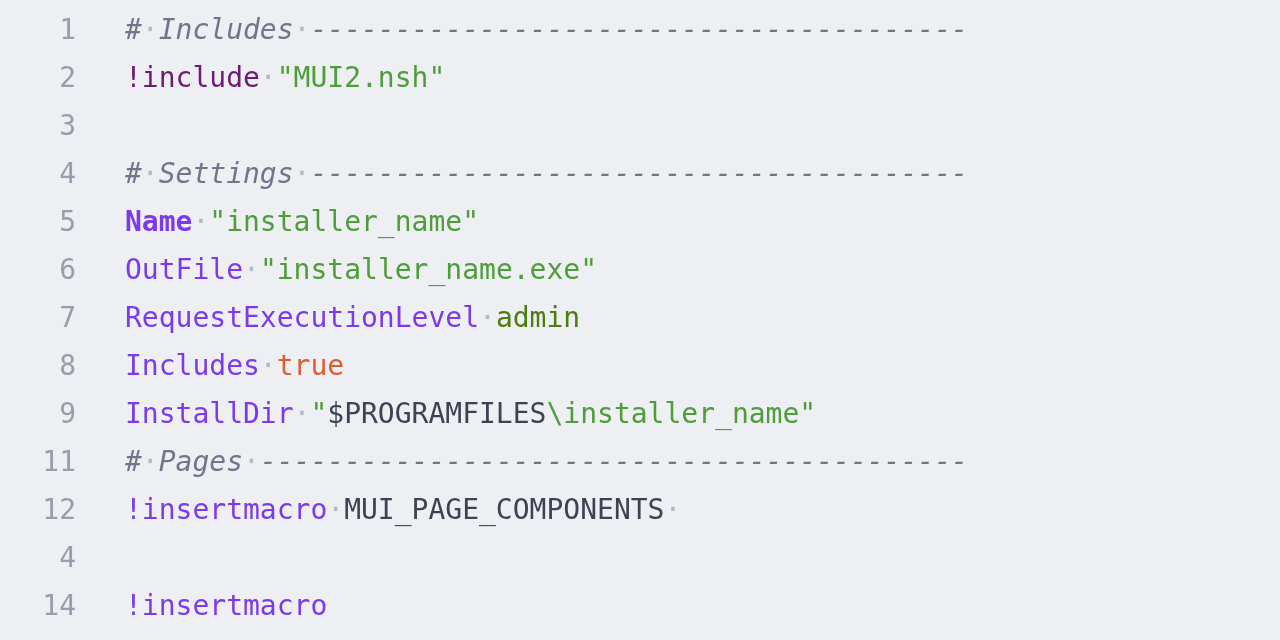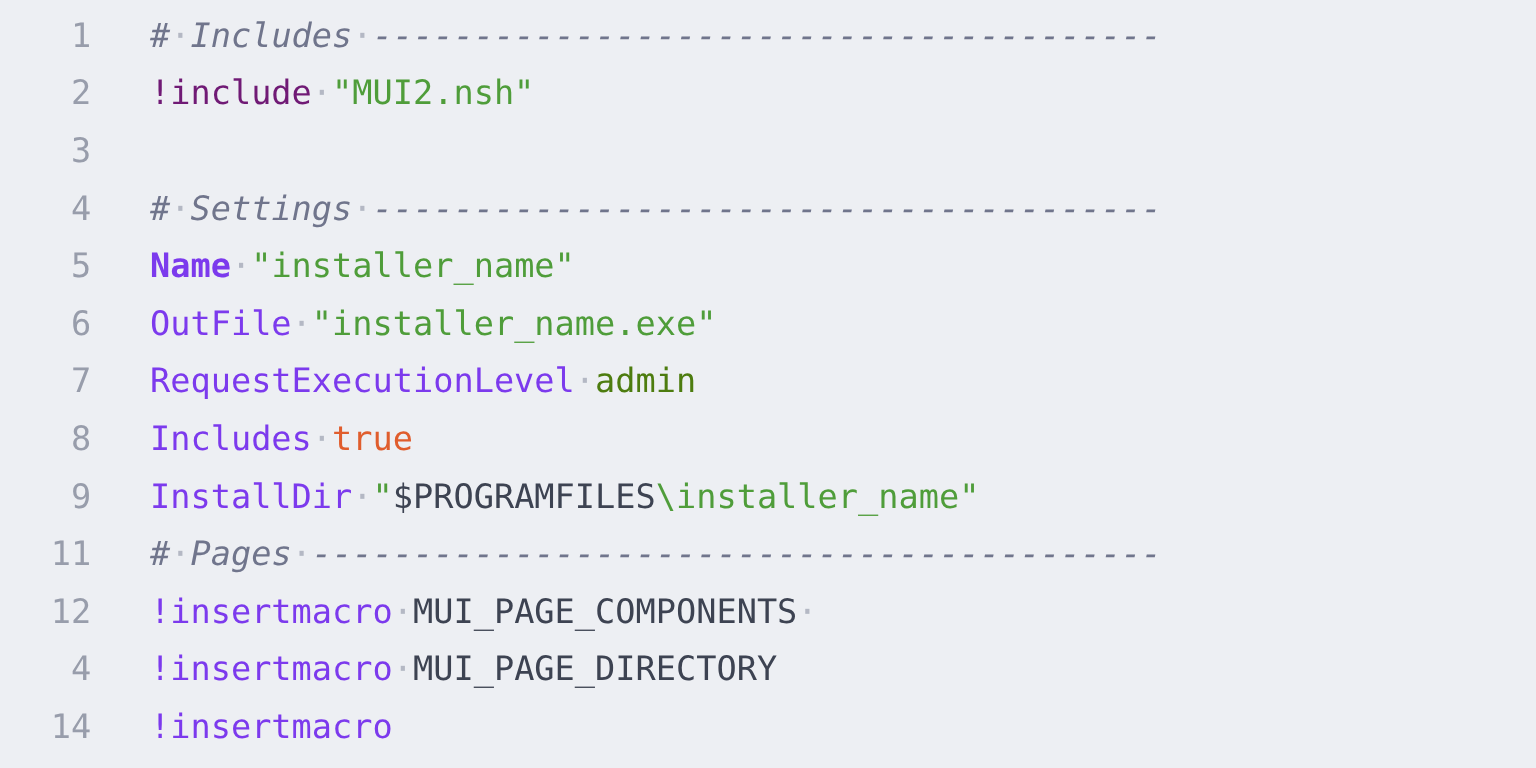--- a/index.html
+++ b/index.html
@@ -46,16 +46,16 @@
       <div class="line"><span class="gutter" style="color: rgb(152, 157, 171);">2</span><span class="code"><span class="tok-keyword" style="color: #701a75;">!include</span><span class="tok-ws" style="color: rgb(180, 184, 196);">·</span><span class="tok-string" style="color: rgb(79, 157, 58);">"MUI2.nsh"</span></span></div>
       <div class="line"><span class="gutter" style="color: rgb(152, 157, 171);">3</span><span class="code"></span></div>
       <div class="line"><span class="gutter" style="color: rgb(152, 157, 171);">4</span><span class="code"><span class="tok-comment" style="color: rgb(112, 117, 140);">#</span><span class="tok-ws" style="color: rgb(180, 184, 196);">·</span><span class="tok-comment" style="color: rgb(112, 117, 140);">Settings</span><span class="tok-ws" style="color: rgb(180, 184, 196);">·</span><span class="tok-comment" style="color: rgb(112, 117, 140);">---------------------------------------</span></span></div>
       <div class="line"><span class="gutter" style="color: rgb(152, 157, 171);">5</span><span class="code"><span class="tok-keyword" style="color: rgb(124, 58, 237); font-weight: bold;">Name</span><span class="tok-ws" style="color: rgb(180, 184, 196);">·</span><span class="tok-string" style="color: rgb(79, 157, 58);">"installer_name"</span></span></div>
       <div class="line"><span class="gutter" style="color: rgb(152, 157, 171);">6</span><span class="code"><span class="tok-keyword" style="color: rgb(124, 58, 237);">OutFile</span><span class="tok-ws" style="color: rgb(180, 184, 196);">·</span><span class="tok-string" style="color: rgb(79, 157, 58);">"installer_name.exe"</span></span></div>
       <div class="line"><span class="gutter" style="color: rgb(152, 157, 171);">7</span><span class="code"><span class="tok-keyword" style="color: rgb(124, 58, 237);">RequestExecutionLevel</span><span class="tok-ws" style="color: rgb(180, 184, 196);">·</span><span class="tok-orange" style="color: #4d7c0f;">admin</span></span></div>
       <div class="line"><span class="gutter" style="color: rgb(152, 157, 171);">8</span><span class="code"><span class="tok-keyword" style="color: rgb(124, 58, 237);">Includes</span><span class="tok-ws" style="color: rgb(180, 184, 196);">·</span><span class="tok-red" style="color: rgb(224, 93, 45);">true</span></span></div>
       <div class="line"><span class="gutter" style="color: rgb(152, 157, 171);">9</span><span class="code"><span class="tok-keyword" style="color: rgb(124, 58, 237);">InstallDir</span><span class="tok-ws" style="color: rgb(180, 184, 196);">·</span><span class="tok-string" style="color: rgb(79, 157, 58);">"</span><span class="tok-ident" style="color: rgb(61, 67, 82);">$PROGRAMFILES</span><span class="tok-string" style="color: rgb(79, 157, 58);">\installer_name"</span></span></div>
       <div class="line"><span class="gutter" style="color: rgb(152, 157, 171);">11</span><span class="code"><span class="tok-comment" style="color: rgb(112, 117, 140);">#</span><span class="tok-ws" style="color: rgb(180, 184, 196);">·</span><span class="tok-comment" style="color: rgb(112, 117, 140);">Pages</span><span class="tok-ws" style="color: rgb(180, 184, 196);">·</span><span class="tok-comment" style="color: rgb(112, 117, 140);">------------------------------------------</span></span></div>
       <div class="line"><span class="gutter" style="color: rgb(152, 157, 171);">12</span><span class="code"><span class="tok-keyword" style="color: rgb(124, 58, 237);">!insertmacro</span><span class="tok-ws" style="color: rgb(180, 184, 196);">·</span><span class="tok-ident" style="color: rgb(61, 67, 82);">MUI_PAGE_COMPONENTS</span><span class="tok-ws" style="color: rgb(180, 184, 196);">·</span></span></div>
-      <div class="line"><span class="gutter" style="color: rgb(152, 157, 171);">4</span><span class="code"><span class="tok-keyword" style="color: rgb(124, 58, 237);">!insertmacro</span><span class="tok-ws" style="color: rgb(180, 184, 196);">·</span><span class="tok-ident" style="color: rgb(61, 67, 82);">MUI_PAGE_DIRECTORY</span></span></div>
+      <div class="line"><span class="gutter" style="color: rgb(152, 157, 171);">4</span></div>
       <div class="line"><span class="gutter" style="color: rgb(152, 157, 171);">14</span><span class="code"><span class="tok-keyword" style="color: rgb(124, 58, 237);">!insertmacro</span></span></div>
     </div>
 </div>
 
 </body></html>

